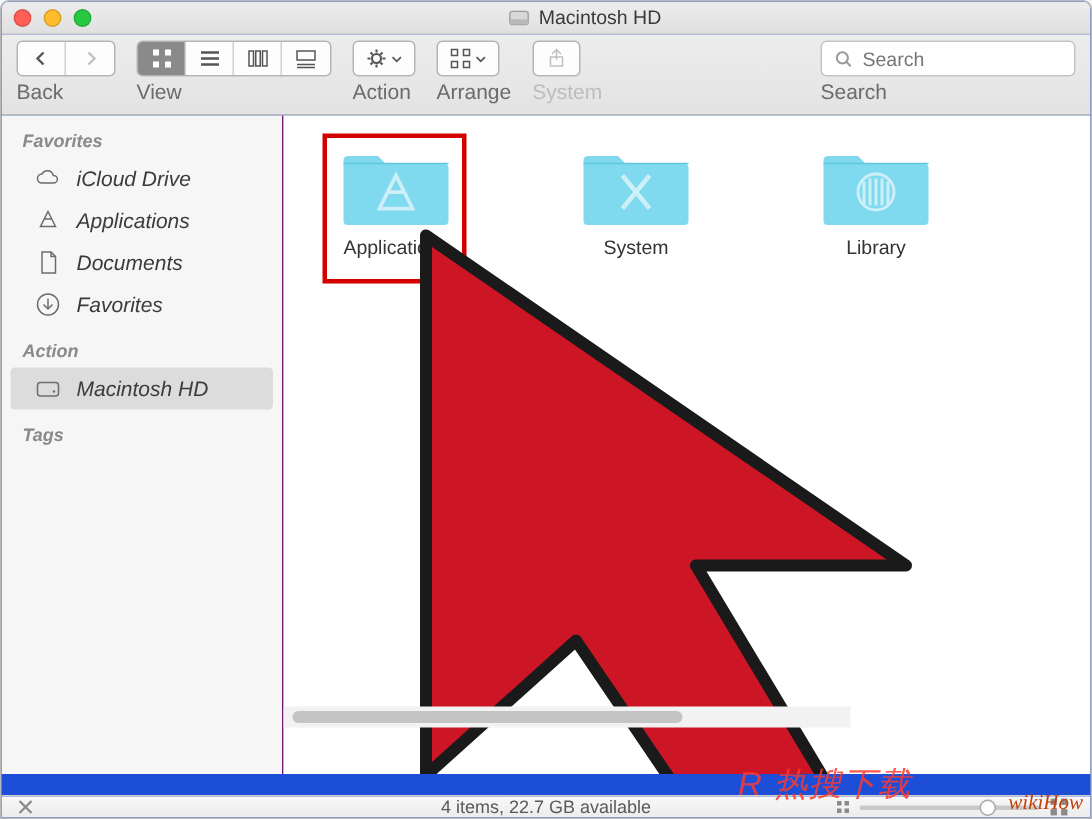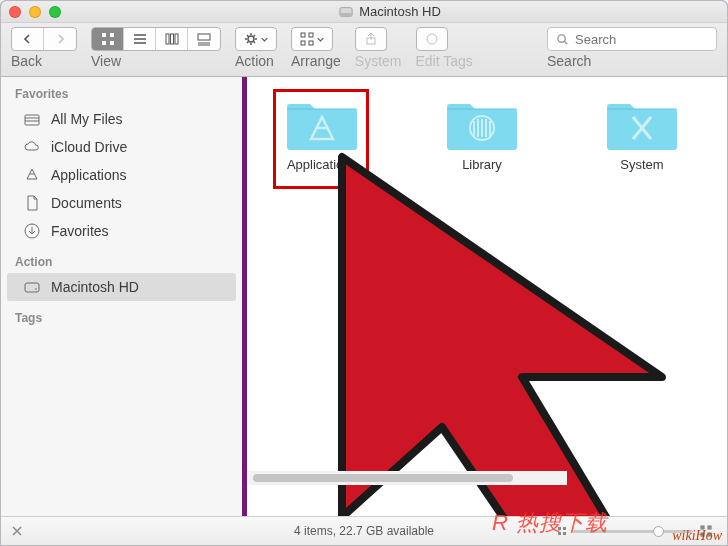--- a/index.html
+++ b/index.html
@@ -18,36 +18,36 @@
 .seg > div { width:32px; display:flex; align-items:center; justify-content:center; border-right:1px solid #d0d0d0; color:#555; }
 .seg > div:last-child{border-right:none}
 .seg > div.active{background:#8a8a8a;color:#fff}
 .seg > div.disabled{color:#c0c0c0}
 .tbutton{border:1px solid #b5b5b5;border-radius:4px;background:#fdfdfd;height:24px;display:flex;align-items:center;justify-content:center;padding:0 8px;color:#555;gap:3px;}
 .tlabel{font-size:14px;color:#6b6b6b}
 .tlabel.dis{color:#bdbdbd}
 .searchbox{display:flex;align-items:center;border:1px solid #c4c4c4;border-radius:4px;background:#fff;height:24px;padding:0 8px;gap:6px;color:#9a9a9a;width:170px}
 .searchbox input{border:none;outline:none;font-size:13px;color:#333;width:120px;background:transparent}
 .body { position:absolute; top:76px; bottom:29px; left:0; right:0; display:flex; }
-.sidebar { width:246px; background:#f6f6f6; border-right:5px solid #701a75; overflow:auto; font-size:14px; }
+.sidebar { width:188px; background:#f6f6f6; border-right:1px solid #701a75; overflow:auto; font-size:14px;font-style:italic; }
 .section-h{color:#8a8a8a;font-size:12px;font-weight:600;padding:10px 14px 4px 14px}
 .sitem{display:flex;align-items:center;gap:10px;padding:5px 10px 5px 22px;color:#3b3b3b;cursor:default}
 .sitem.selected{background:#dcdcdc;border-radius:3px;margin:0 6px;padding-left:16px}
 .sicon{width:18px;height:18px;display:flex;align-items:center;justify-content:center;color:#6c6c6c}
 .sicon svg{width:18px;height:18px}
 .content{flex:1;background:#fff;position:relative;overflow:hidden}
 .grid{display:flex;gap:70px;padding:18px 30px}
 .folder-item{display:flex;flex-direction:column;align-items:center;width:90px;gap:4px}
 .folder-icon{width:74px;height:58px;position:relative}
 .folder-icon svg{width:74px;height:58px}
 .folder-label{font-size:13px;color:#333;text-align:center}
 .hl{position:absolute;border:3px solid #d40000;top:12px;left:26px;width:96px;height:100px;pointer-events:none}
 .cursor-overlay{position:absolute;top:70px;left:85px;width:430px;height:430px;pointer-events:none}
 .cursor-overlay svg{width:430px;height:430px}
-.statusbar{position:absolute;bottom:0;left:0;right:0;height:29px;background:linear-gradient(#f8f8f8,#ececec);border-top:1px solid #cfcfcf;display:flex;align-items:center;justify-content:center;font-size:12px;color:#5a5a5a}
+.statusbar{position:absolute;bottom:0;left:0;right:0;height:15px;background:linear-gradient(#f8f8f8,#ececec);border-top:1px solid #cfcfcf;display:flex;align-items:center;justify-content:center;font-size:12px;color:#5a5a5a}
 .status-left{position:absolute;left:10px;display:flex;align-items:center;gap:6px;color:#8a8a8a}
 .iconslider{position:absolute;right:14px;display:flex;align-items:center;gap:6px}
 .track{width:120px;height:3px;background:#c9c9c9;border-radius:2px;position:relative}
 .knob{position:absolute;top:-4px;left:80px;width:11px;height:11px;border-radius:50%;background:#fff;border:1px solid #aaa}
 .hscroll{position:absolute;left:0;right:160px;bottom:31px;height:14px;background:#f2f2f2;display:flex;align-items:center}
 .hscroll .thumb{margin-left:6px;height:8px;width:260px;background:#c4c4c4;border-radius:4px}
 .watermark{position:absolute;right:6px;bottom:2px;font-size:14px;color:#c2410c;font-family:Georgia,serif;font-style:italic;pointer-events:none}
 .redtext{position:absolute;right:120px;bottom:8px;color:#ff3a2e;font-weight:400;font-size:22px;font-style:italic;letter-spacing:1px;pointer-events:none;opacity:.85}
 .chev{width:10px;height:10px}
 </style>
@@ -153,56 +153,39 @@
     <div class="tgroup">
       <div class="tbutton" style="color:#c0c0c0">
           <svg width="14" height="14" viewBox="0 0 14 14">
             <rect x="3" y="6" width="8" height="6" fill="none" stroke="currentColor"></rect>
             <path d="M7 1v7M4 4l3-3 3 3" fill="none" stroke="currentColor"></path>
           </svg>
         </div>
       <div class="tlabel dis">System</div>
     </div>
 
-    <div class="tgroup">
-      <div class="tbutton" style="color:#c0c0c0">
-          <svg width="14" height="14" viewBox="0 0 14 14">
-            <circle cx="7" cy="7" r="5" fill="none" stroke="currentColor"></circle>
-          </svg>
-        </div>
-      <div class="tlabel dis">Edit Tags</div>
-    </div>
 
     <div style="flex:1"></div>
 
     <div class="tgroup">
       <div class="searchbox">
         <svg width="13" height="13" viewBox="0 0 14 14">
             <circle cx="6" cy="6" r="4" fill="none" stroke="#9a9a9a" stroke-width="1.5"></circle>
             <path d="M9 9l3 3" stroke="#9a9a9a" stroke-width="1.5"></path>
           </svg>
         <input type="text" placeholder="Search" style="">
       </div>
       <div class="tlabel">Search</div>
     </div>
   </div>
 
   <div class="body">
     <div class="sidebar">
 
       <div class="section-h">Favorites</div>
-      <div class="sitem">
-        <span class="sicon">
-            <svg viewBox="0 0 18 18">
-              <rect x="2" y="5" width="14" height="10" rx="1" fill="none" stroke="currentColor"></rect>
-              <path d="M2 8h14M2 11h14" stroke="currentColor"></path>
-            </svg>
-          </span>
-        <span>All My Files</span>
-      </div>
       <div class="sitem">
         <span class="sicon">
             <svg viewBox="0 0 18 18">
               <path d="M5 12a3 3 0 010-6 4 4 0 017.5 1A2.5 2.5 0 0113 12z" fill="none" stroke="currentColor"></path>
             </svg>
           </span>
         <span>iCloud Drive</span>
       </div>
       <div class="sitem">
         <span class="sicon">
@@ -251,43 +234,43 @@
 
         <div class="folder-item">
           <div class="folder-icon">
             <svg viewBox="0 0 74 58">
                 <path d="M2 12c0-2 1-3 3-3h20l5 5h39c2 0 3 1 3 3v35c0 2-1 3-3 3H5c-2 0-3-1-3-3z" fill="#7fd9ef"></path>
                 <path d="M2 14h70" stroke="#5fc7e0" stroke-width="1"></path>
                 <path d="M37 22l11 22H26z M32 33h10" fill="none" stroke="#cdeff8" stroke-width="2.5"></path>
               </svg>
           </div>
           <div class="folder-label">Applications</div>
+        </div>
+
+        <div class="folder-item">
+          <div class="folder-icon">
+            <svg viewBox="0 0 74 58">
+                <path d="M2 12c0-2 1-3 3-3h20l5 5h39c2 0 3 1 3 3v35c0 2-1 3-3 3H5c-2 0-3-1-3-3z" fill="#7fd9ef"></path>
+                <path d="M2 14h70" stroke="#5fc7e0" stroke-width="1"></path>
+                <path d="M28 22l18 22M46 22L28 44" stroke="#cdeff8" stroke-width="3"></path>
+              </svg>
+          </div>
+          <div class="folder-label">System</div>
         </div>
 
         <div class="folder-item">
           <div class="folder-icon">
             <svg viewBox="0 0 74 58">
                 <path d="M2 12c0-2 1-3 3-3h20l5 5h39c2 0 3 1 3 3v35c0 2-1 3-3 3H5c-2 0-3-1-3-3z" fill="#7fd9ef"></path>
                 <path d="M2 14h70" stroke="#5fc7e0" stroke-width="1"></path>
                 <circle cx="37" cy="33" r="12" fill="none" stroke="#cdeff8" stroke-width="2"></circle>
                 <path d="M29 42V26M33 42V24M37 42V24M41 42V24M45 42V26" stroke="#cdeff8" stroke-width="2"></path>
               </svg>
           </div>
           <div class="folder-label">Library</div>
-        </div>
-
-        <div class="folder-item">
-          <div class="folder-icon">
-            <svg viewBox="0 0 74 58">
-                <path d="M2 12c0-2 1-3 3-3h20l5 5h39c2 0 3 1 3 3v35c0 2-1 3-3 3H5c-2 0-3-1-3-3z" fill="#7fd9ef"></path>
-                <path d="M2 14h70" stroke="#5fc7e0" stroke-width="1"></path>
-                <path d="M28 22l18 22M46 22L28 44" stroke="#cdeff8" stroke-width="3"></path>
-              </svg>
-          </div>
-          <div class="folder-label">System</div>
         </div>
 
       </div>
 
       <div class="hl"></div>
 
       <div class="cursor-overlay">
         <svg viewBox="0 0 430 430">
           <path d="M 10 10 L 10 370 L 110 280 L 205 420 L 280 380 L 190 230 L 330 230 Z" fill="#cd1625" stroke="#1a1a1a" stroke-width="8" stroke-linejoin="round"></path>
         </svg>

